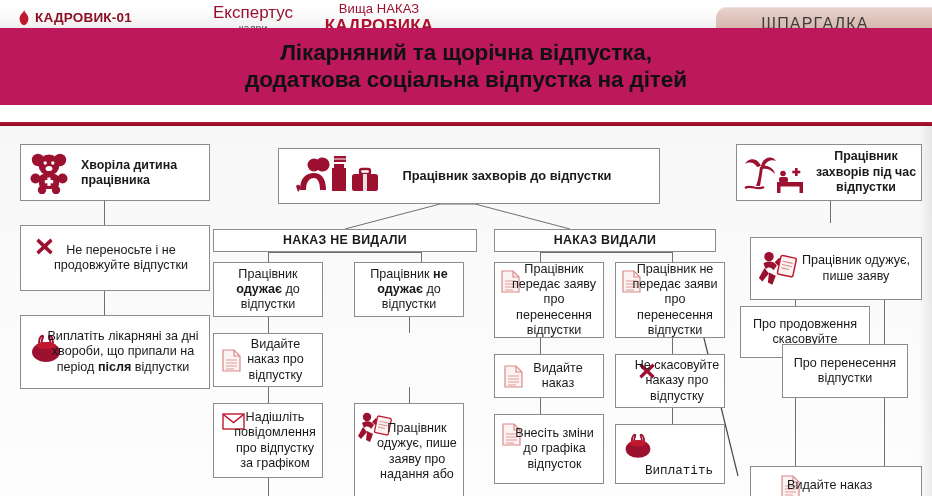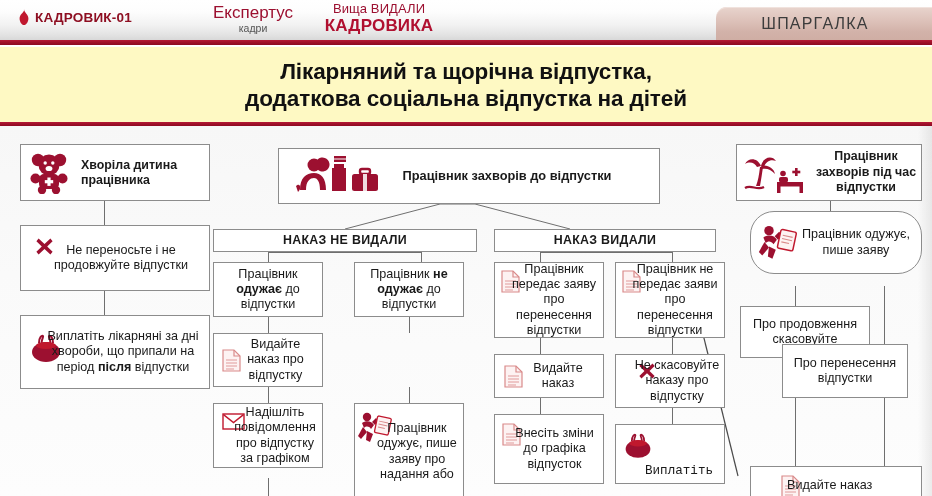--- a/index.html
+++ b/index.html
@@ -30,21 +30,21 @@
   .sheet-tab{
     position:absolute;left:716px;top:7px;width:216px;height:33px;
     background:linear-gradient(180deg,#e8d4cd 0%,#dcc0b8 45%,#d2b2a9 75%,#cfaea4 100%);
     border-radius:11px 0 0 0;
     display:flex;align-items:center;justify-content:center;
     box-shadow:inset 0 1px 0 #f0e2dd;
   }
   .sheet-tab-text{font-size:16px;color:#3c3c3c;letter-spacing:1.2px;padding-right:18px;}
 
   
-  .title-wrap{position:absolute;left:0;top:47px;width:932px;height:77px;text-align:center;background:#fef9c3;}
+  .title-wrap{position:absolute;left:0;top:28px;width:932px;height:77px;text-align:center;background:#be185d;}
   .title-line{font-size:22.5px;font-weight:bold;color:#111;line-height:1.22;letter-spacing:-.1px;}
   .title-line.l1{margin-top:11px;}
   .title-redline{position:absolute;left:0;top:122px;width:932px;height:4px;background:linear-gradient(180deg,#b51a36 0%,#9c0f28 60%,#8d0b22 100%);}
 
   
   .canvas{
     position:absolute;left:0;top:126px;width:932px;height:370px;
     background:linear-gradient(180deg,#f7f7f7 0%,#fafafa 40%,#fdfdfd 100%);
   }
   .canvas-right-shade{position:absolute;right:0;top:0;width:14px;height:370px;background:linear-gradient(90deg,rgba(0,0,0,0) 0%,rgba(0,0,0,.07) 100%);}
@@ -86,21 +86,21 @@
       </span>
       <span class="logo1-text">КАДРОВИК-01</span>
     </div>
 
     <div class="logo2">
       <div class="logo2-main">Експертус</div>
       <div class="logo2-sub">кадри</div>
     </div>
 
     <div class="logo3">
-      <div class="logo3-l1"><span>Вища </span><b>ВИДАЛИ</b></div>
+      <div class="logo3-l1"><span>Вища </span><b>НАКАЗ</b></div>
       <div class="logo3-l2">КАДРОВИКА</div>
     </div>
 
     <div class="sheet-tab">
       <span class="sheet-tab-text">ШПАРГАЛКА</span>
     </div>
   </div>
   <div class="header-redline"></div>
 
   <div class="title-wrap">
@@ -229,21 +229,21 @@
         <svg width="19" height="23" viewBox="0 0 19 23">
             <path d="M1 1h11l6 6v15H1z" fill="#fdf2f2" stroke="#d98a8a" stroke-width="1.2"></path>
             <path d="M12 1v6h6" fill="none" stroke="#d98a8a" stroke-width="1.2"></path>
             <g stroke="#e09a9a" stroke-width="1">
               <path d="M4 11h11M4 14h11M4 17h11M4 20h8"></path>
             </g>
           </svg>
       </span>
       <span class="txt" style="margin-left:-16px;">Видайте наказ про відпустку</span>
     </div>
-    <div class="node ico" style="left:213px;top:277px;width:110px;height:65px;">
+    <div class="node ico" style="left:213px;top:277px;width:110px;height:75px;">
       <span class="ic" style="width:30px;margin-left:4px;align-self:flex-start;margin-top:9px;">
         <svg width="23" height="17" viewBox="0 0 23 17">
             <rect x="1" y="1" width="21" height="15" fill="#fff" stroke="#c0182e" stroke-width="1.4"></rect>
             <path d="M1.5 1.6 L11.5 9.6 L21.5 1.6" fill="none" stroke="#c0182e" stroke-width="1.4"></path>
           </svg>
       </span>
       <span class="txt" style="margin-left:-20px;">Надішліть повідомлення про відпустку за графіком</span>
     </div>
 
     <div class="node" style="left:354px;top:136px;width:110px;height:55px;">
@@ -348,21 +348,21 @@
           <rect x="56.5" y="34" width="3.5" height="7" fill="#9c1030"></rect>
           <rect x="36" y="25" width="9" height="5.5" rx="2" fill="#9c1030"></rect>
           <circle cx="40" cy="21.5" r="2.8" fill="#9c1030"></circle>
           <rect x="52" y="16" width="2.6" height="8" fill="#9c1030"></rect>
             <rect x="49.3" y="18.7" width="8" height="2.6" fill="#9c1030"></rect>
         </svg>
       </span>
       <span class="txt">Працівник захворів під час відпустки</span>
     </div>
 
-    <div class="node ico" style="left:750px;top:85px;width:172px;height:63px;border-radius:24px;">
+    <div class="node ico" style="left:750px;top:111px;width:172px;height:63px;">
       <span class="ic" style="width:54px;">
         <svg width="40" height="36" viewBox="0 0 34 32">
           <circle cx="9" cy="5" r="4.2" fill="#9c1030"></circle>
           <path d="M4 11 C8 8 14 9 16 13 L13 17 C11 14 8 14 6 16 Z" fill="#9c1030"></path>
           <path d="M5 15 L9 20 L3 27 L0 24 Z" fill="#9c1030"></path>
           <path d="M9 19 L15 22 L12 30 L8 28 Z" fill="#9c1030"></path>
           <path d="M14 10 L18 6 L21 9 L17 13 Z" fill="#9c1030"></path>
           <rect x="18" y="5" width="14" height="17" rx="1.5" transform="rotate(12 25 13)" fill="#fdf2f2" stroke="#c0182e" stroke-width="1.3"></rect>
           <g stroke="#d98a8a" stroke-width="1" transform="rotate(12 25 13)">
               <path d="M20.5 10h9M20.5 13h9M20.5 16h7"></path>

